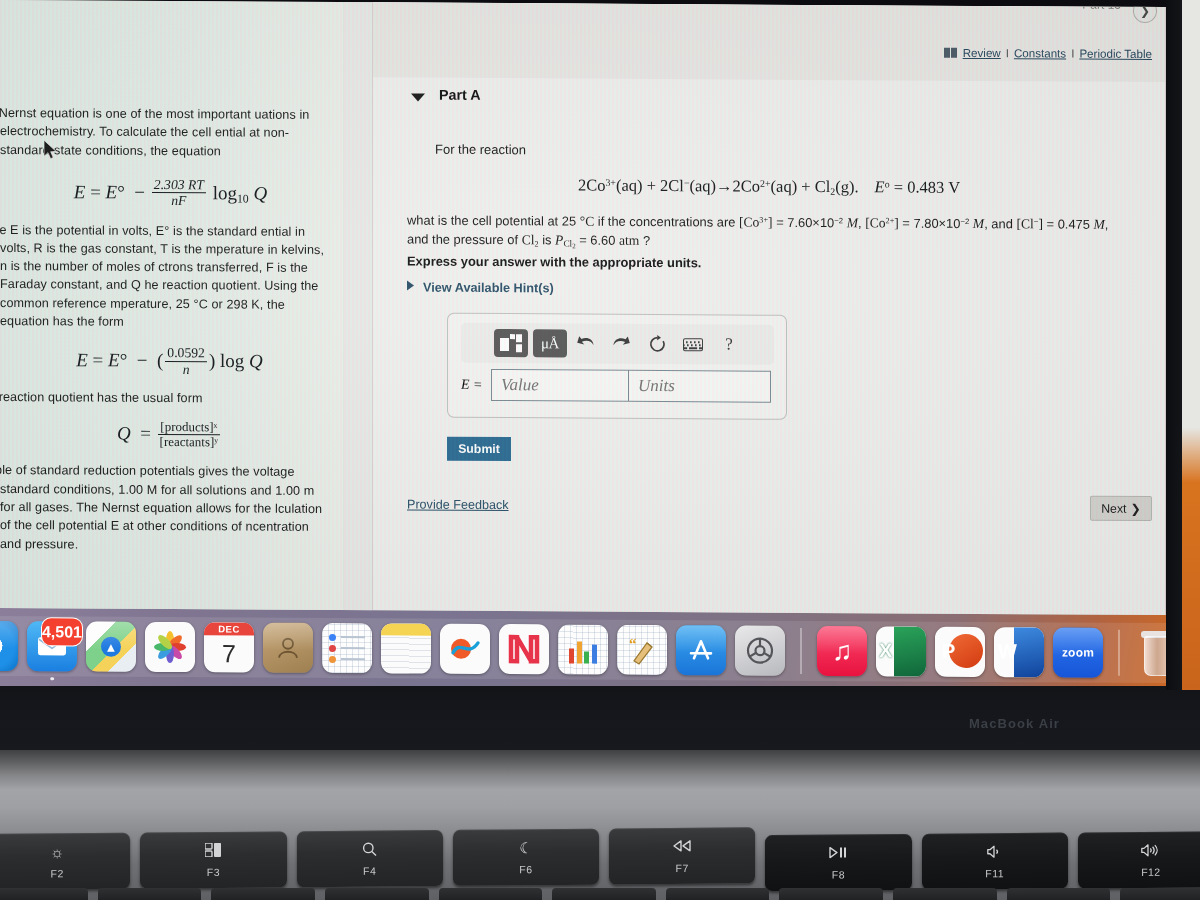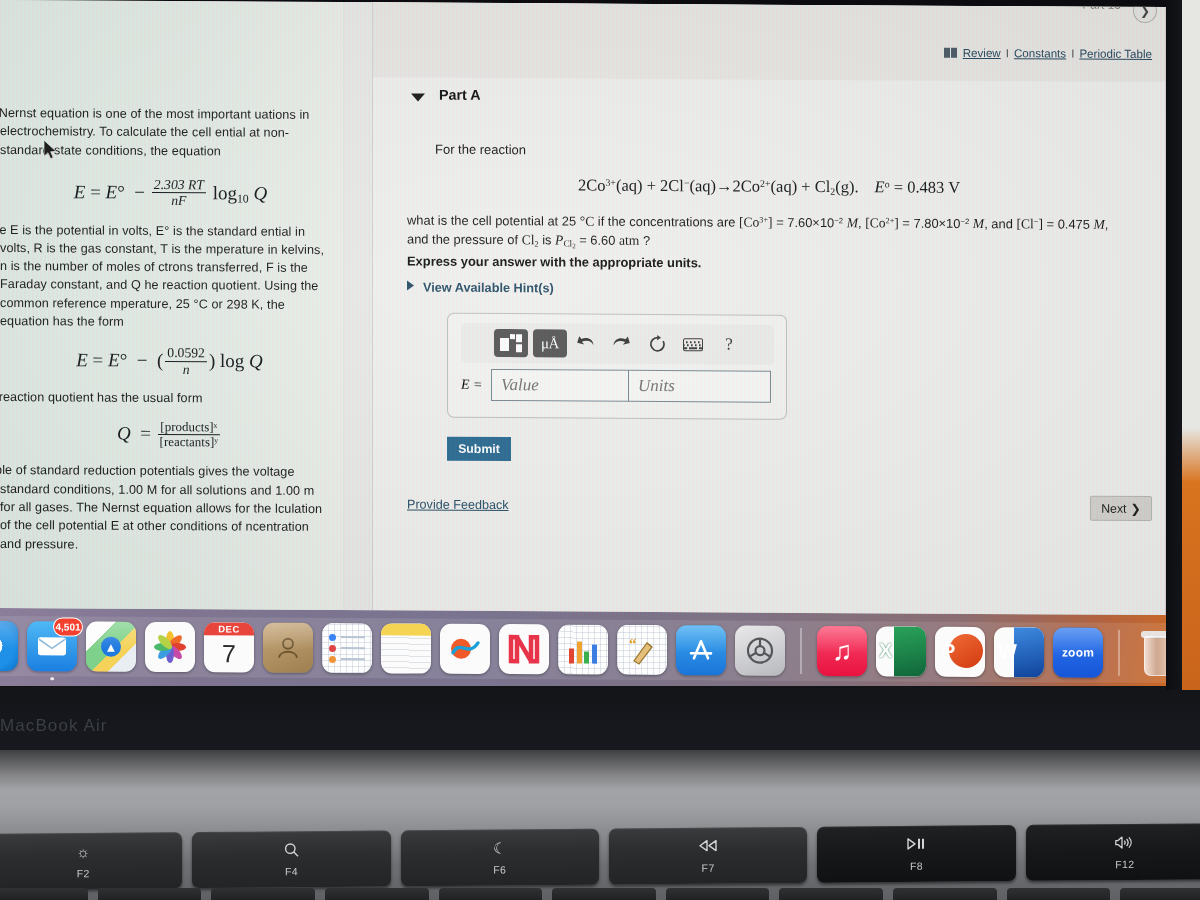--- a/index.html
+++ b/index.html
@@ -171,39 +171,39 @@
     display:flex; align-items:center; gap: 9px; padding-left: 2px;
     background: rgba(255,255,255,.10);
   }
   .dock-ico { width: 50px; height: 50px; border-radius: 11px; position: relative; flex: 0 0 auto;
     box-shadow: 0 1px 3px rgba(0,0,0,.35); overflow:hidden; }
   .dock-ico .gl { position:absolute; inset:0; background: linear-gradient(180deg, rgba(255,255,255,.28), rgba(255,255,255,0) 55%); }
   .dock-sep { width: 2px; height: 46px; background: rgba(255,255,255,.35); margin: 0 6px; flex:0 0 auto; }
   .dot { position:absolute; bottom: -9px; left: 50%; transform: translateX(-50%); width: 3.5px; height: 3.5px;
          border-radius: 50%; background: rgba(255,255,255,.85); }
   .badge {
-    position:absolute; right: -6px; top: -4px; min-width: 30px; height: 19px; border-radius: 10px;
-    background: #f4412f; color:#fff; font-size: 10px; font-weight: bold;
+    position:absolute; right: -6px; top: -4px; min-width: 30px; height: 29px; border-radius: 10px;
+    background: #f4412f; color:#fff; font-size: 16px; font-weight: bold;
     display:flex; align-items:center; justify-content:center; border: 1.5px solid #fff; z-index: 5;
   }
   .ico-inner { position:absolute; inset:0; display:flex; align-items:center; justify-content:center;
                font-size: 22px; color:#fff; font-weight: bold; }
   .white-tile { background: #fbfbfb; }
   .grid-bg { background:
       repeating-linear-gradient(0deg, rgba(120,140,170,.22) 0 1px, transparent 1px 6px),
       repeating-linear-gradient(90deg, rgba(120,140,170,.22) 0 1px, transparent 1px 6px), #fdfdfd; }
 
   
   #bezel-bottom {
     position:absolute; left:0; top: 686px; width: 1200px; height: 66px;
     background: linear-gradient(180deg,#121418 0%, #15171c 45%, #17191e 100%);
   }
   #macbook-label {
-    position:absolute; left: 0; top: 716px; width: 1060px; text-align: left;
-    color: #3b3f46; font-size: 17px; letter-spacing: 1.1px; font-weight: 400;
+    position:absolute; left: 0; top: 716px; width: 1060px; text-align: right;
+    color: #3b3f46; font-size: 13px; letter-spacing: 1.1px; font-weight: 700;
   }
   #deck {
     position:absolute; left:0; top: 750px; width: 1200px; height: 150px;
     background: linear-gradient(180deg,#8f9094 0%, #a6a7aa 16%, #9ea0a3 38%, #86888c 58%, #6e7073 76%, #5e6063 100%);
   }
   #deck-shadow { position:absolute; left:0; top: 750px; width: 1200px; height: 40px;
     background: linear-gradient(180deg, rgba(0,0,0,.55), rgba(0,0,0,0)); }
   #key-row {
     position:absolute; left: -16px; top: 834px; width: 1240px; height: 62px;
     display:flex; gap: 10px; align-items:flex-start;
@@ -211,21 +211,21 @@
   }
   .fkey {
     flex: 1 1 0; height: 56px; border-radius: 7px; position: relative;
     background: linear-gradient(180deg,#3a3b3d 0%, #2c2d2f 40%, #232426 100%);
     box-shadow: 0 2px 3px rgba(0,0,0,.5), inset 0 1px 0 rgba(255,255,255,.07);
     display:flex; flex-direction: column; align-items:center; justify-content:center; gap: 8px;
     color:#d3d4d6;
   }
   .fkey .glyph { font-size: 15px; line-height: 1; height: 16px; display:flex; align-items:center; }
   .fkey .fl { font-size: 10.5px; color:#c8c9cb; letter-spacing:.4px; }
-  .fkey.dim { background: linear-gradient(180deg,#202123 0%, #171819 45%, #101113 100%); color:#b9babc; }
+  .fkey.dim { background: linear-gradient(180deg,#202123 0%, #171819 45%, #101113 100%); color:#b9babc;margin-top:8px; }
   #key-row2 { position:absolute; left: -16px; top: 888px; width: 1240px; height: 16px; display:flex; gap:10px; }
   .fkey2 { flex: 1 1 0; height: 14px; border-radius: 4px 4px 0 0;
     background: linear-gradient(180deg,#303133,#1e1f21); }
   #screen-right-edge {
     position:absolute; left: 1166px; top: 0; width: 16px; height: 690px;
     background: linear-gradient(90deg,#0c0d10,#141519);
   }
   #photo-right {
     position:absolute; left: 1182px; top: 0; width: 18px; height: 690px;
     background: linear-gradient(180deg,#e6e6e2 0%, #e6e6e2 62%, #d8731f 70%, #c9641c 100%);
@@ -559,20 +559,30 @@
   <div id="macbook-label">MacBook Air</div>
   <div id="deck"></div>
   <div id="deck-shadow"></div>
 
   <div id="key-row">
     <div class="fkey">
       <span class="glyph">☼</span>
       <span class="fl">F2</span>
       </div>
 
+    <div class="fkey">
+      <span class="glyph">
+        <svg width="17" height="14" viewBox="0 0 17 14">
+            <rect x="0" y="0" width="7" height="6" rx="1" fill="none" stroke="#d3d4d6" stroke-width="1.4"></rect>
+            <rect x="0" y="8" width="7" height="6" rx="1" fill="none" stroke="#d3d4d6" stroke-width="1.4"></rect>
+            <rect x="9" y="0" width="7" height="14" rx="1" fill="#d3d4d6"></rect>
+          </svg>
+        </span>
+      <span class="fl">F3</span>
+      </div>
 
     <div class="fkey">
       <span class="glyph">
         <svg width="15" height="15" viewBox="0 0 15 15">
             <circle cx="6.3" cy="6.3" r="4.7" fill="none" stroke="#d3d4d6" stroke-width="1.4"></circle>
             <path d="M9.8 9.8 L14 14" stroke="#d3d4d6" stroke-width="1.4"></path>
           </svg>
         </span>
       <span class="fl">F4</span>
       </div>
@@ -598,20 +608,29 @@
             <path d="M1 1 L1 11 L8 6 Z" fill="none" stroke="#d3d4d6" stroke-width="1.4" stroke-linejoin="round"></path>
             <rect x="11" y="1" width="2" height="10" fill="#d3d4d6"></rect>
             <rect x="15" y="1" width="2" height="10" fill="#d3d4d6"></rect>
           </svg>
         </span>
       <span class="fl">F8</span>
       </div>
 
 
 
+    <div class="fkey dim">
+      <span class="glyph">
+        <svg width="16" height="13" viewBox="0 0 16 13">
+            <path d="M7 1 L3 4.5 L0.8 4.5 L0.8 8.5 L3 8.5 L7 12 Z" fill="none" stroke="#d3d4d6" stroke-width="1.3" stroke-linejoin="round"></path>
+            <path d="M9.5 4.5 C11 6 11 7 9.5 8.5" fill="none" stroke="#d3d4d6" stroke-width="1.3"></path>
+          </svg>
+        </span>
+      <span class="fl">F11</span>
+      </div>
 
     <div class="fkey dim">
       <span class="glyph">
         <svg width="19" height="13" viewBox="0 0 19 13">
             <path d="M7 1 L3 4.5 L0.8 4.5 L0.8 8.5 L3 8.5 L7 12 Z" fill="none" stroke="#d3d4d6" stroke-width="1.3" stroke-linejoin="round"></path>
             <path d="M9.3 4.6 C10.6 6 10.6 7 9.3 8.4 M11.6 3 C13.9 5.6 13.9 7.4 11.6 10 M13.9 1.4 C17.2 5.2 17.2 7.8 13.9 11.6" fill="none" stroke="#d3d4d6" stroke-width="1.3"></path>
           </svg>
         </span>
       <span class="fl">F12</span>
       </div>

